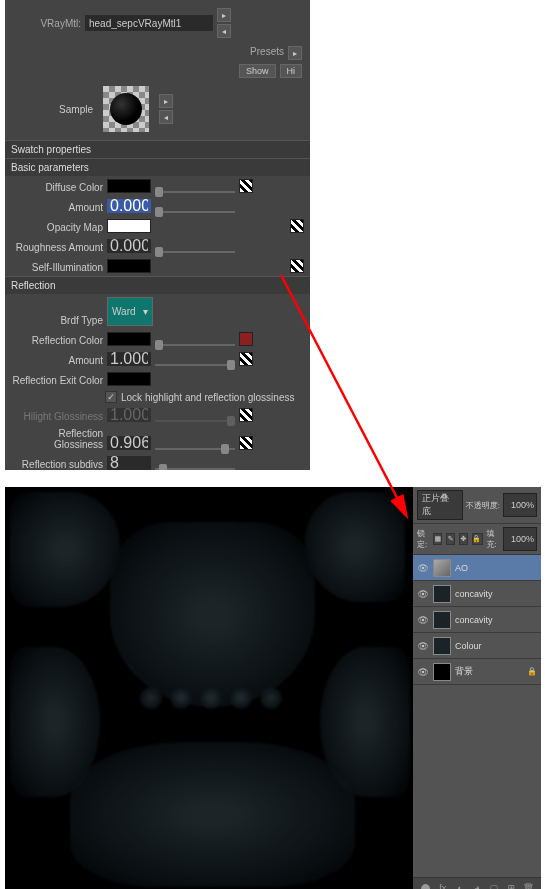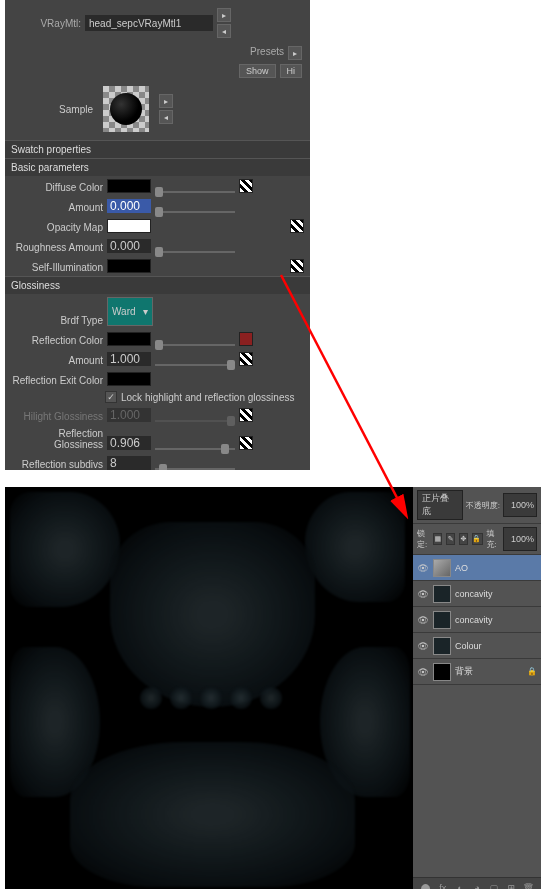--- a/index.html
+++ b/index.html
@@ -27,21 +27,21 @@
     .sample-sphere { width: 32px; height: 32px; border-radius: 50%; 
       background: radial-gradient(circle at 35% 35%, #333, #000 60%); }
     .arrow-btns { display: flex; flex-direction: column; gap: 2px; }
     .arrow-btn { width: 14px; height: 14px; background: #555; border: 1px solid #666; display:flex; align-items:center; justify-content:center; font-size:8px; color:#ccc; }
     
     .section-header { background: #3a3a3a; padding: 3px 6px; color: #ddd; border-top: 1px solid #555; }
     
     .param-row { display: flex; align-items: flex-end; gap: 4px; padding: 3px 6px; }
     .param-label { width: 92px; text-align: right; color: #ccc; font-size: 10px; }
     .param-label.dimmed { color: #777; }
-    .num-input { background: #2a2a2a; color: #ccc; border: none; width: 44px; height: 14px; padding: 0 3px; font-size: 12px; }
+    .num-input { background: #2a2a2a; color: #ccc; border: none; width: 44px; height: 14px; padding: 0 3px; font-size: 16px; }
     .num-input.highlight { background: #3a5aa8; color: #fff; }
     .num-input.dimmed { background: #333; color: #666; }
     .color-swatch { width: 44px; height: 14px; border: 1px solid #222; }
     .slider-track { flex: 1; height: 2px; background: #666; position: relative; max-width: 80px; }
     .slider-thumb { position: absolute; width: 8px; height: 10px; background: #888; top: -4px; border-radius: 2px; }
     .checker-btn { width: 14px; height: 14px; background-image: 
       linear-gradient(45deg, #000 25%, #fff 25%, #fff 50%, #000 50%, #000 75%, #fff 75%);
       background-size: 8px 8px; border: 1px solid #222; }
     .color-btn { width: 14px; height: 14px; border: 1px solid #222; }
     .dropdown { background: #0f766e; border: 1px solid #666; color: #ccc; padding: 8px 4px; width: 46px; font-size: 10px; display:flex; justify-content:space-between; align-items:center; }
@@ -141,21 +141,21 @@
         <div class="slider-thumb" style="left:0;"></div>
       </div>
   </div>
   <div class="param-row">
     <span class="param-label">Self-Illumination</span>
     <div class="color-swatch" style="background:#000;"></div>
     <div style="flex:1;"></div>
     <div class="checker-btn"></div>
   </div>
 
-  <div class="section-header">Glossiness</div>
+  <div class="section-header">Reflection</div>
 
   <div class="param-row">
     <span class="param-label">Brdf Type</span>
     <div class="dropdown">
         <span>Ward</span>
         <span>▾</span>
       </div>
   </div>
   <div class="param-row">
     <span class="param-label">Reflection Color</span>

